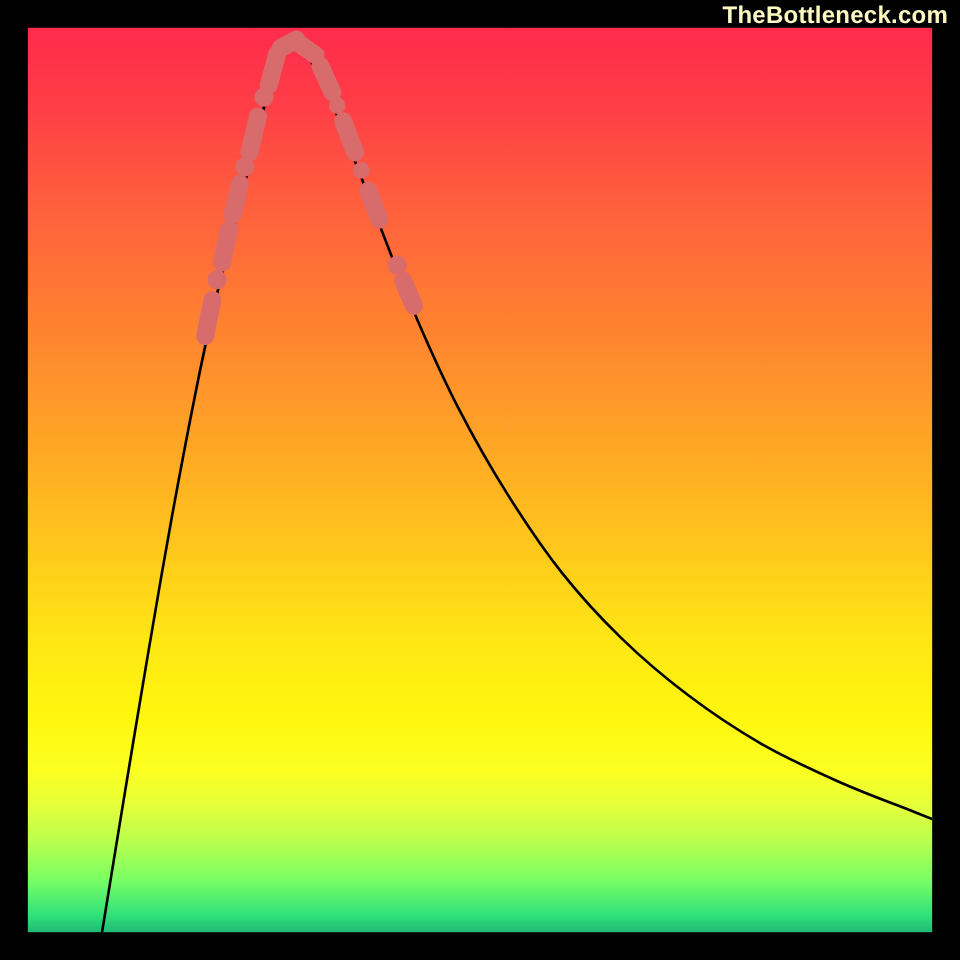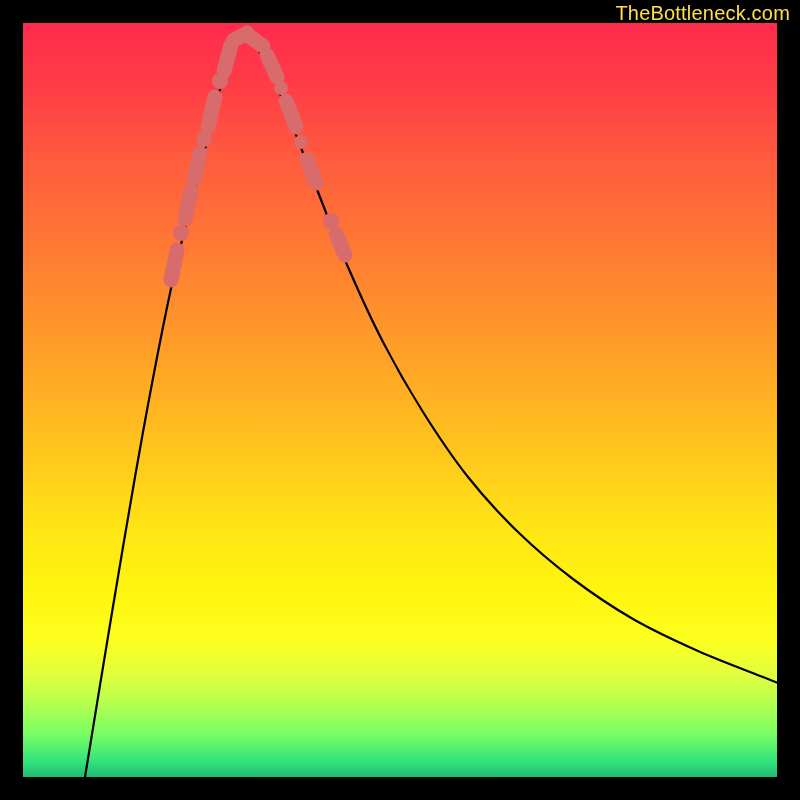--- a/index.html
+++ b/index.html
@@ -37,23 +37,23 @@
       #b8ff4e 90%,
       #7dff62 94%,
       #32e27a 98%,
       #1fb974 100%
     );
   }
   .watermark {
     position: absolute;
     top: 2px;
     right: 10px;
-    color: #fde047;
+    color: #fef9c3;
     font-size: 20px;
-    font-weight: 400;
+    font-weight: 700;
     letter-spacing: 0.2px;
     user-select: none;
   }
   svg.curve {
     position: absolute;
     left: 0; top: 0;
     width: 754px;
     height: 754px;
     overflow: visible;
   }

